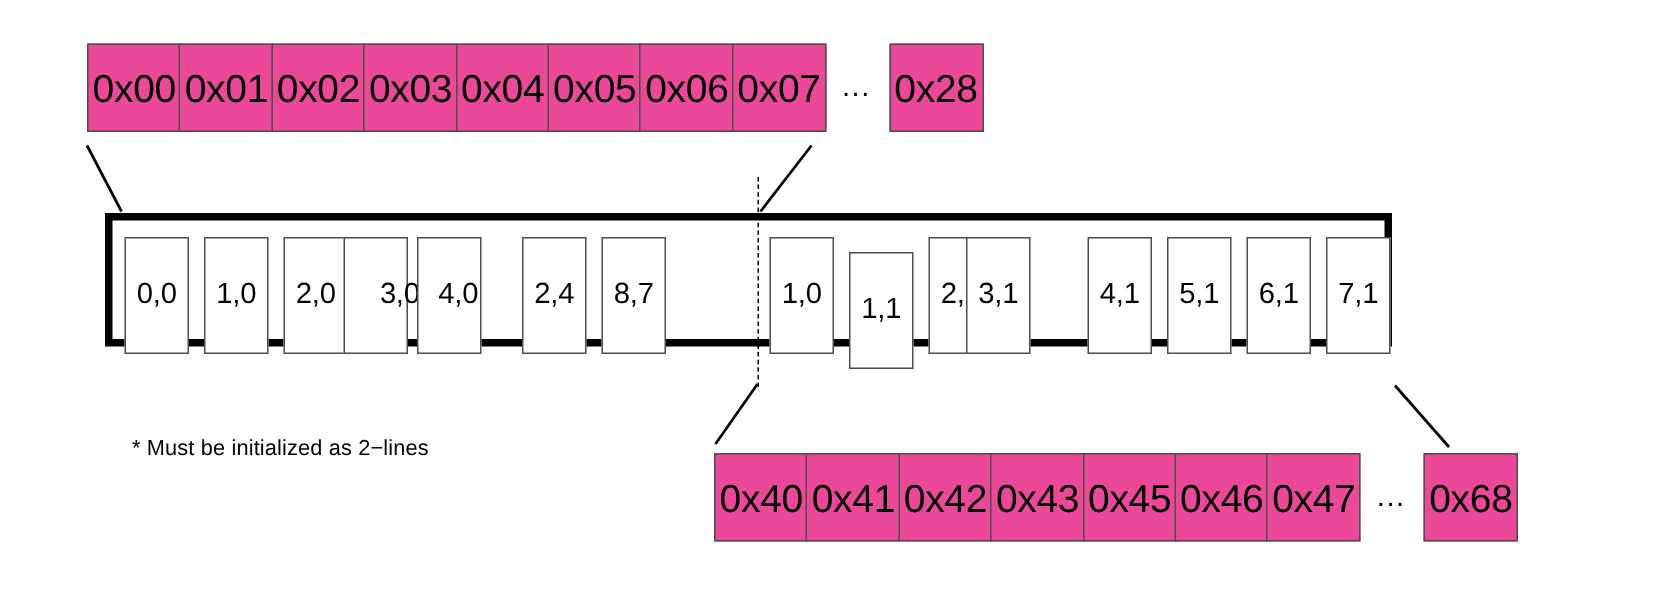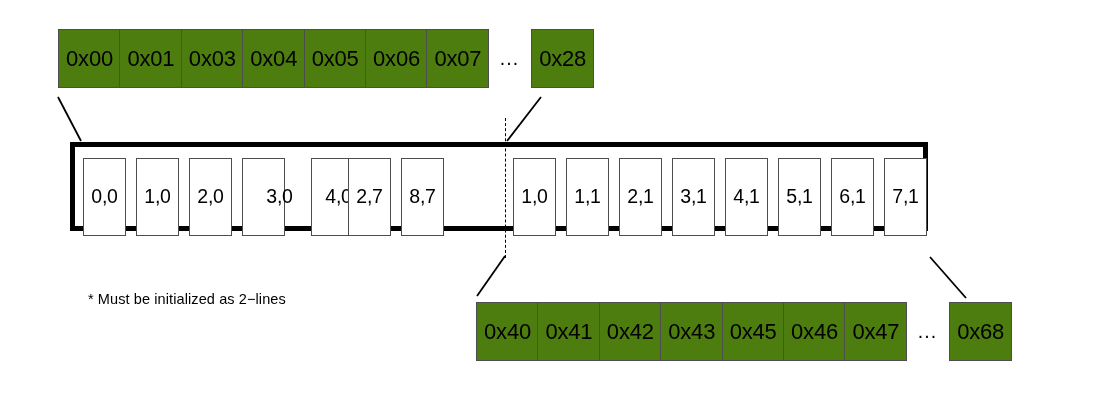--- a/index.html
+++ b/index.html
@@ -29,25 +29,25 @@
     position: absolute;
     display: flex;
     flex-direction: row;
     align-items: flex-start;
   }
   .addr-cell {
     box-sizing: border-box;
     width: 63px;
     height: 59px;
     border: 1.6px solid #4d4d4d;
-    background: #4d7c0f;
+    background: #ec4899;
     display: flex;
     align-items: center;
     justify-content: center;
-    font-size: 22px;
+    font-size: 26px;
     line-height: 1;
     letter-spacing: -0.2px;
     margin-right: -1.6px;   
   }
   .addr-cell:last-child { margin-right: 0; }
 
   .ellipsis {
     height: 59px;
     display: flex;
     align-items: center;
@@ -137,42 +137,43 @@
     <line x1="541" y1="97" x2="507" y2="141" stroke="#000000" stroke-width="1.8"></line>
 
     <line x1="505" y1="256" x2="477" y2="296" stroke="#000000" stroke-width="1.8"></line>
 
     <line x1="930" y1="257" x2="966" y2="298" stroke="#000000" stroke-width="1.8"></line>
   </svg>
 
   <div class="addr-row" id="top-address-row" style="left:58px; top:29px;">
     <div class="addr-cell">0x00</div>
     <div class="addr-cell">0x01</div>
+    <div class="addr-cell">0x02</div>
     <div class="addr-cell">0x03</div>
     <div class="addr-cell">0x04</div>
     <div class="addr-cell">0x05</div>
     <div class="addr-cell">0x06</div>
     <div class="addr-cell">0x07</div>
     <div class="ellipsis">...</div>
     <div class="addr-cell detached">0x28</div>
   </div>
 
   <div id="memory-bar">
     <div id="memory-bar-inner">
       <div class="mem-cell" style="left:0px;">0,0</div>
       <div class="mem-cell" style="left:53px;">1,0</div>
       <div class="mem-cell" style="left:106px;">2,0</div>
-      <div class="mem-cell" style="left:159px;padding-left:32px;">3,0</div>
-      <div class="mem-cell" style="left:228px;padding-left:12px;">4,0</div>
-      <div class="mem-cell" style="left:265px;">2,7</div>
+      <div class="mem-cell" style="left:146px;padding-left:32px;">3,0</div>
+      <div class="mem-cell" style="left:195px;padding-left:12px;">4,0</div>
+      <div class="mem-cell" style="left:265px;">2,4</div>
       <div class="mem-cell" style="left:318px;">8,7</div>
       <div class="mem-cell" style="left:430px;">1,0</div>
-      <div class="mem-cell" style="left:483px;">1,1</div>
+      <div class="mem-cell" style="left:483px;margin-top:10px;">1,1</div>
       <div class="mem-cell" style="left:536px;">2,1</div>
-      <div class="mem-cell" style="left:589px;text-align:center;">3,1</div>
+      <div class="mem-cell" style="left:561px;text-align:center;">3,1</div>
       <div class="mem-cell" style="left:642px;">4,1</div>
       <div class="mem-cell" style="left:695px;">5,1</div>
       <div class="mem-cell" style="left:748px;">6,1</div>
       <div class="mem-cell" style="left:801px;text-align:center;">7,1</div>
     </div>
   </div>
 
   <div id="split-dashed-line"></div>
 
   <div id="footnote">* Must be initialized as 2−lines</div>

